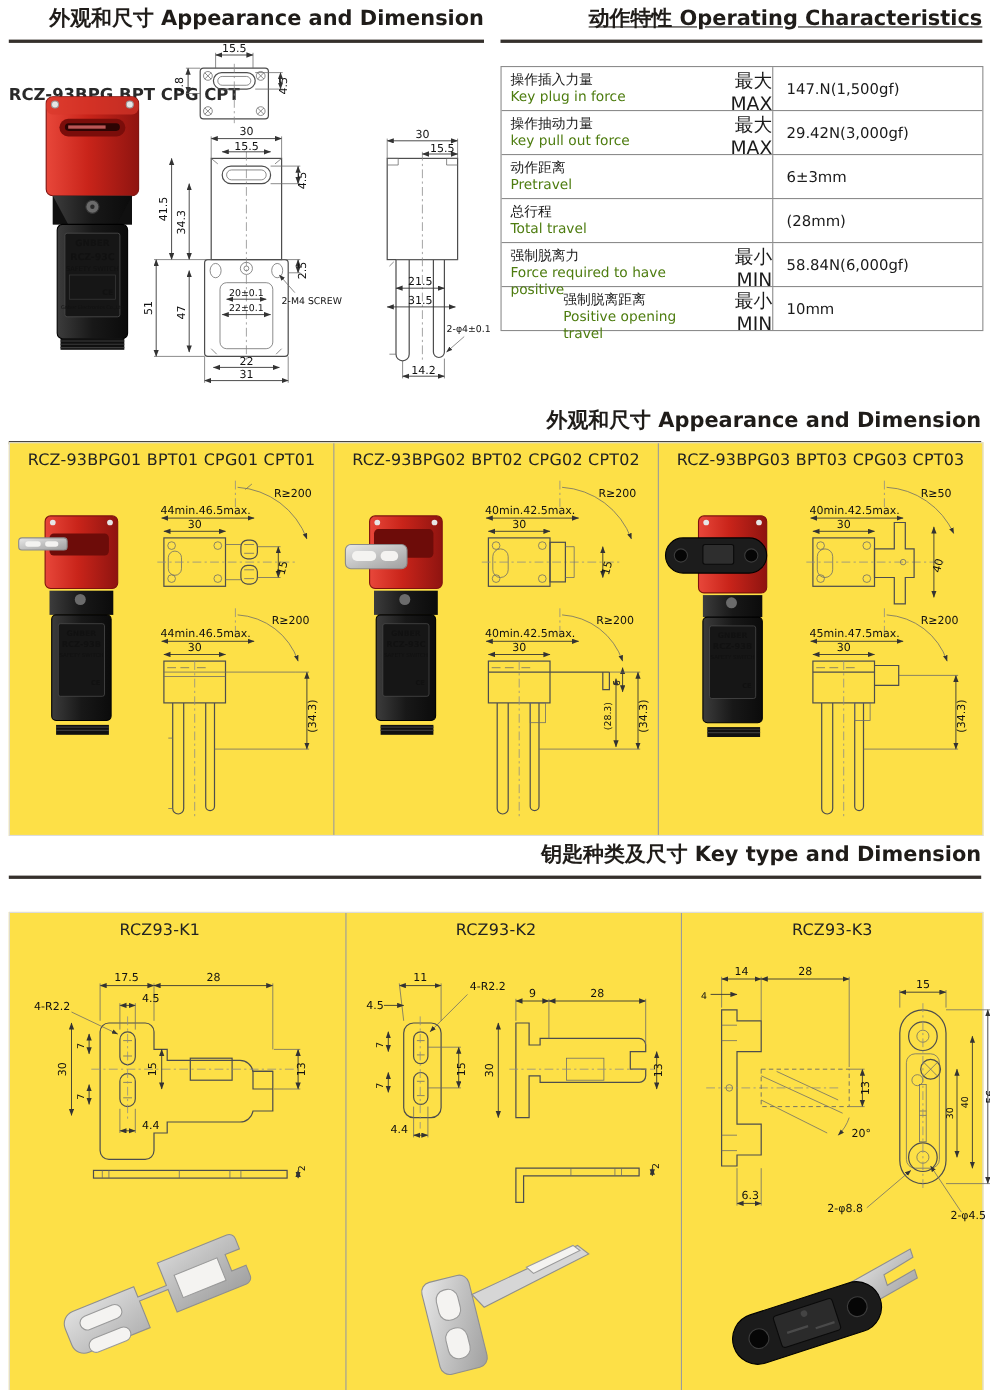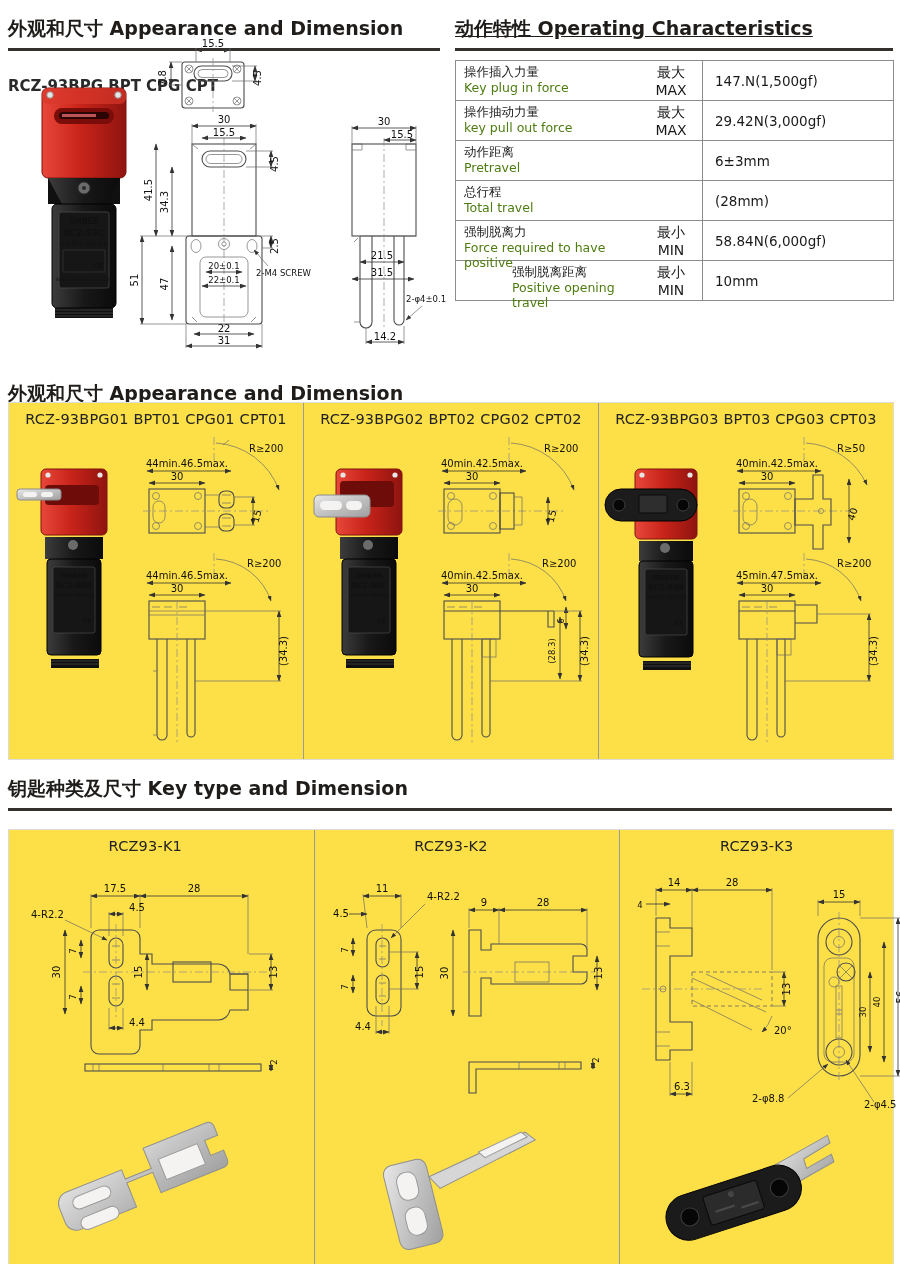--- a/index.html
+++ b/index.html
@@ -1,28 +1,28 @@
 <!DOCTYPE html>
 <html><head>
 <meta charset="utf-8">
 <style>
   html,body{margin:0;padding:0;background:#fff;}
   body{font-family:"DejaVu Sans","Liberation Sans",sans-serif;color:#1a1a1a;}
   #page{position:relative;width:900px;height:1264px;background:#fff;overflow:hidden;}
   .sec-title{font-size:19px;font-weight:bold;letter-spacing:0;color:#1f1c19;
-    border-bottom:3px solid #35302c;padding:16px 0 6px 0;position:absolute;}
+    border-bottom:3px solid #35302c;padding:4px 0 6px 0;position:absolute;text-align:right;}
   .sub-code{position:absolute;font-size:15px;font-weight:bold;color:#2a2a2a;margin-top:41px;}
   
   .opt-table{position:absolute;border:1px solid #8c8c8c;background:#fff;}
   .opt-row{display:flex;border-bottom:1px solid #8c8c8c;height:39px;}
   .opt-row:last-child{border-bottom:none;margin-left:48px;}
   .opt-label{flex:1;padding:3px 0 0 8px;line-height:1.25;}
   .opt-label .zh{font-size:12.5px;}
   .opt-label .en{font-size:12.5px;color:#4d7c0f;}
-  .opt-qual{width:62px;text-align:center;padding-top:3px;line-height:1.25;font-size:14px;}
+  .opt-qual{width:62px;text-align:right;padding-top:3px;line-height:1.25;font-size:17px;}
   .opt-value{width:178px;border-left:1px solid #8c8c8c;display:flex;align-items:center;
     padding-left:12px;font-size:13.5px;}
   
   .panel-wrap{position:absolute;background:#fde047;border:1px solid #dcdcdc;display:flex;}
   .panel{position:relative;width:294px;height:100%;}
   .panel + .panel{border-left:1px solid #9b9b9b;}
   .panel-title{position:absolute;top:8px;left:0;width:100%;text-align:center;
     font-size:14.5px;color:#222;letter-spacing:0.2px;}
   svg{position:absolute;overflow:visible;}
   svg text{font-family:"DejaVu Sans",sans-serif;font-size:10px;fill:#111;}

